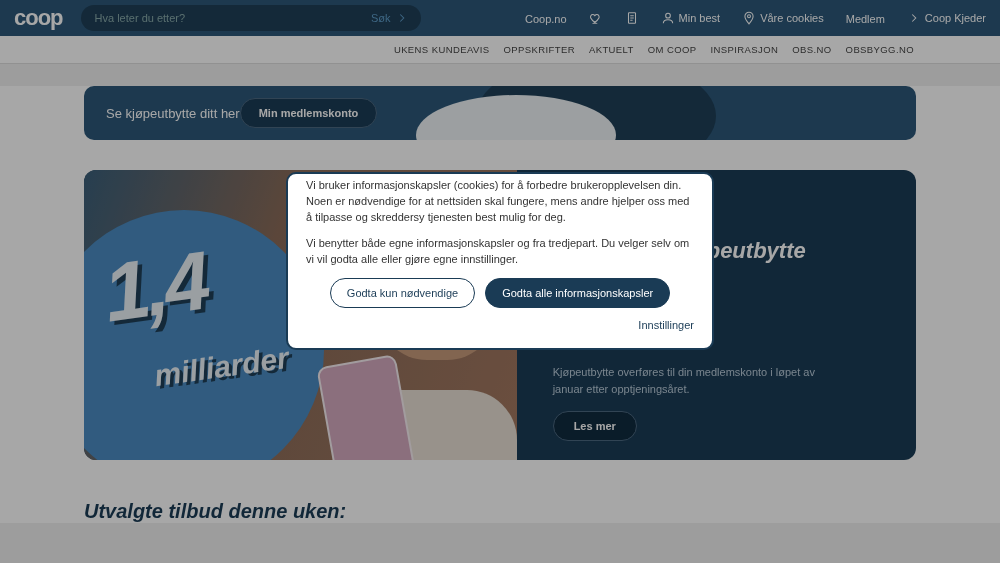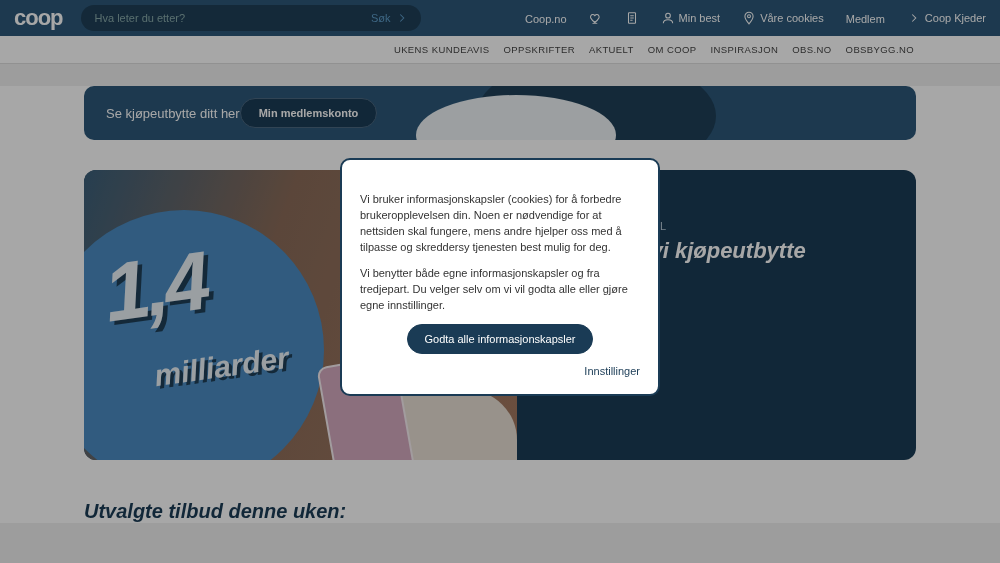--- a/index.html
+++ b/index.html
@@ -270,28 +270,28 @@
   
   .overlay {
     position: absolute;
     inset: 0;
     background: rgba(80,80,80,0.5);
     mix-blend-mode: multiply;
     z-index: 5;
   }
   .modal {
     position: absolute;
-    top: 158px;
+    top: 172px;
     left: 50%;
     transform: translateX(-50%);
-    width: 320px;
+    width: 428px;
     background: #fff;
     border: 2px solid #1a3b55;
     border-radius: 10px;
-    padding: 32px 18px 14px;
+    padding: 4px 18px 14px;
     z-index: 10;
     font-size: 11px;
     color: #333;
     line-height: 1.45;
   }
   .modal p { margin-bottom: 10px; }
   .modal-btns {
     display: flex;
     gap: 10px;
     justify-content: center;
@@ -399,29 +399,31 @@
       <div class="hero-person">
         <div class="hero-hair"></div>
         <div class="hero-head"></div>
         <div class="hero-body"></div>
         <div class="hero-phone"></div>
       </div>
     </div>
     <div class="hero-right">
       <div class="hero-eyebrow">MEDLEMSFORDEL</div>
       <div class="hero-title">I år deler vi kjøpeutbytte</div>
+      <div class="hero-desc">Kjøpeutbytte overføres til din medlemskonto i løpet av januar etter opptjeningsåret.</div>
       <button class="hero-btn">Les mer</button>
     </div>
   </div>
 
   <div class="section-title">Utvalgte tilbud denne uken:</div>
 </div>
 
 <div class="overlay"></div>
 
 <div class="modal">
   <p>Vi bruker informasjonskapsler (cookies) for å forbedre brukeropplevelsen din. Noen er nødvendige for at nettsiden skal fungere, mens andre hjelper oss med å tilpasse og skreddersy tjenesten best mulig for deg.</p>
   <p>Vi benytter både egne informasjonskapsler og fra tredjepart. Du velger selv om vi vil godta alle eller gjøre egne innstillinger.</p>
   <div class="modal-btns">
+    <button class="modal-btn-outline">Godta kun nødvendige</button>
     <button class="modal-btn-filled">Godta alle informasjonskapsler</button>
   </div>
   <div class="modal-settings">Innstillinger</div>
 </div>
 
 </body></html>

